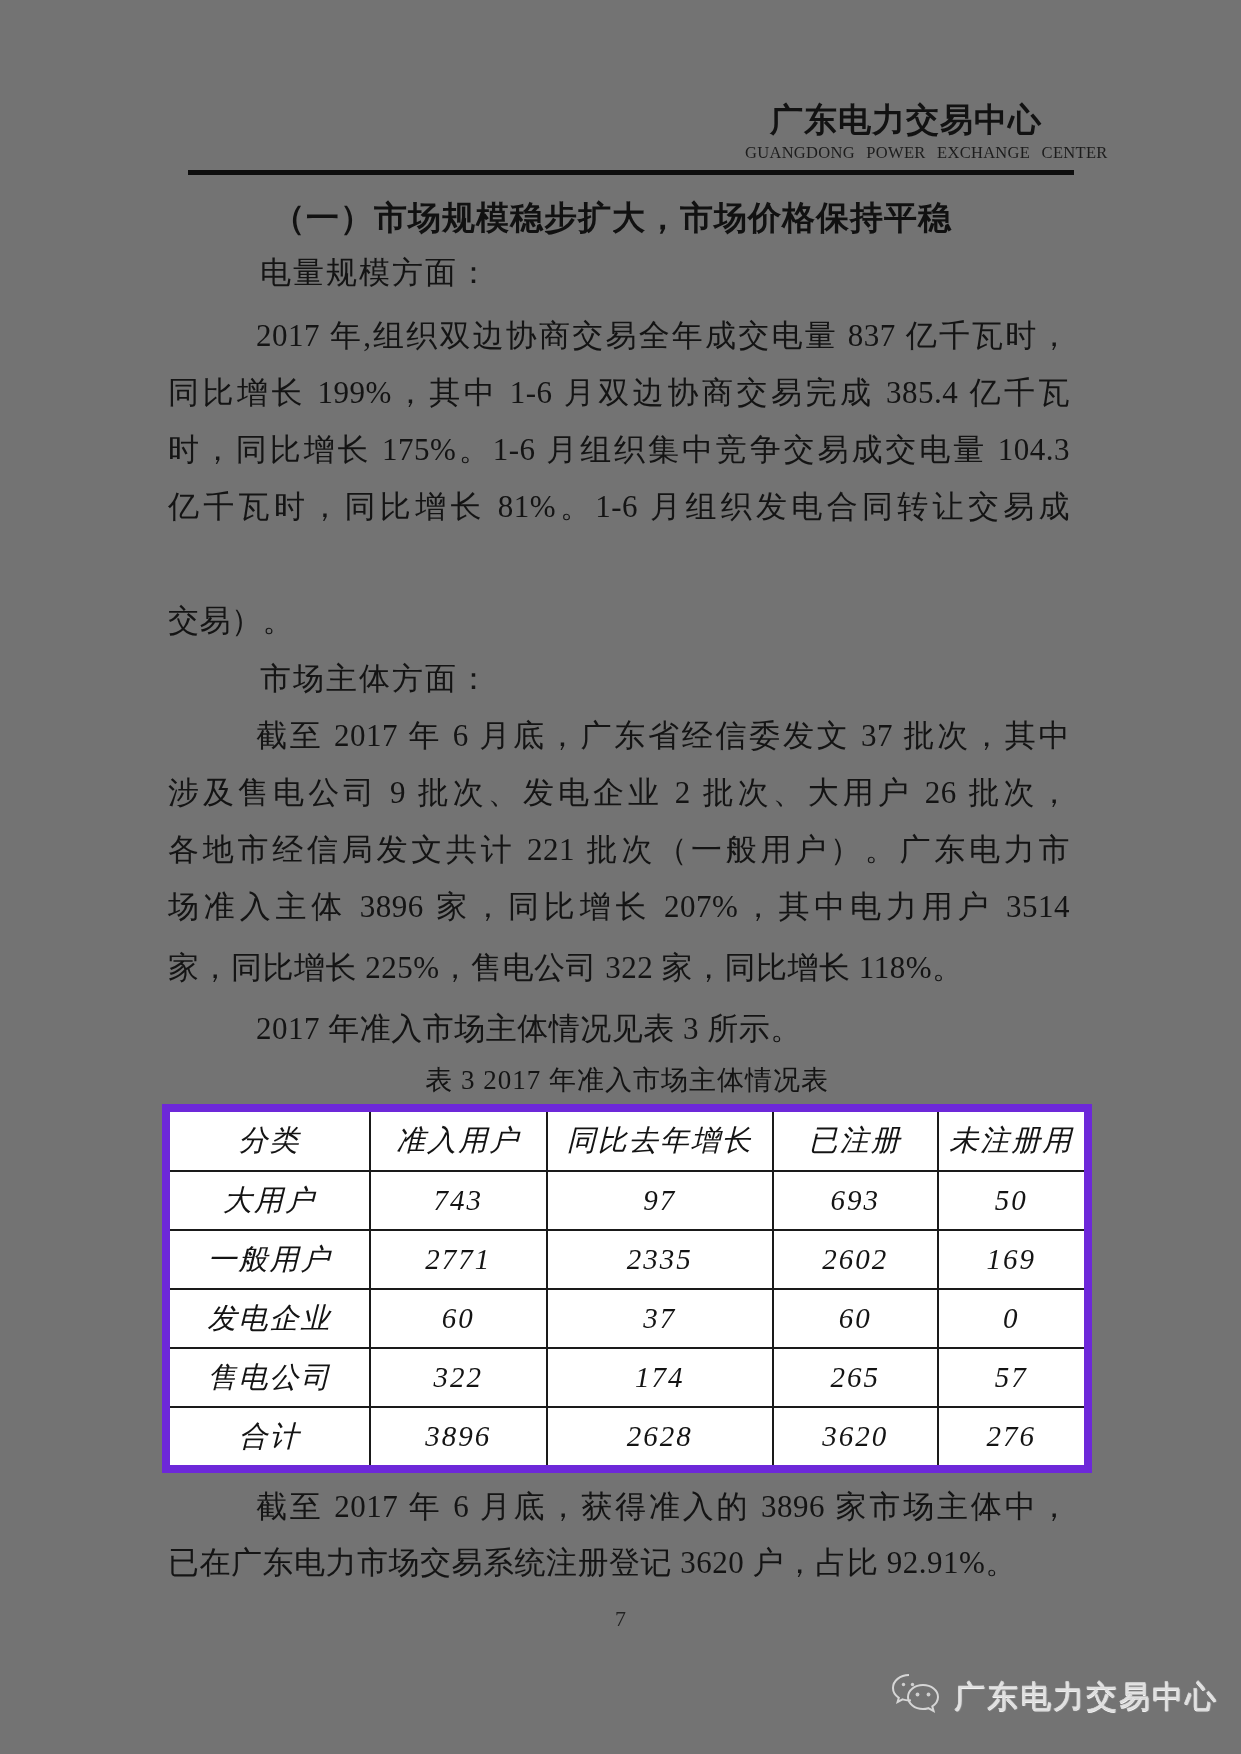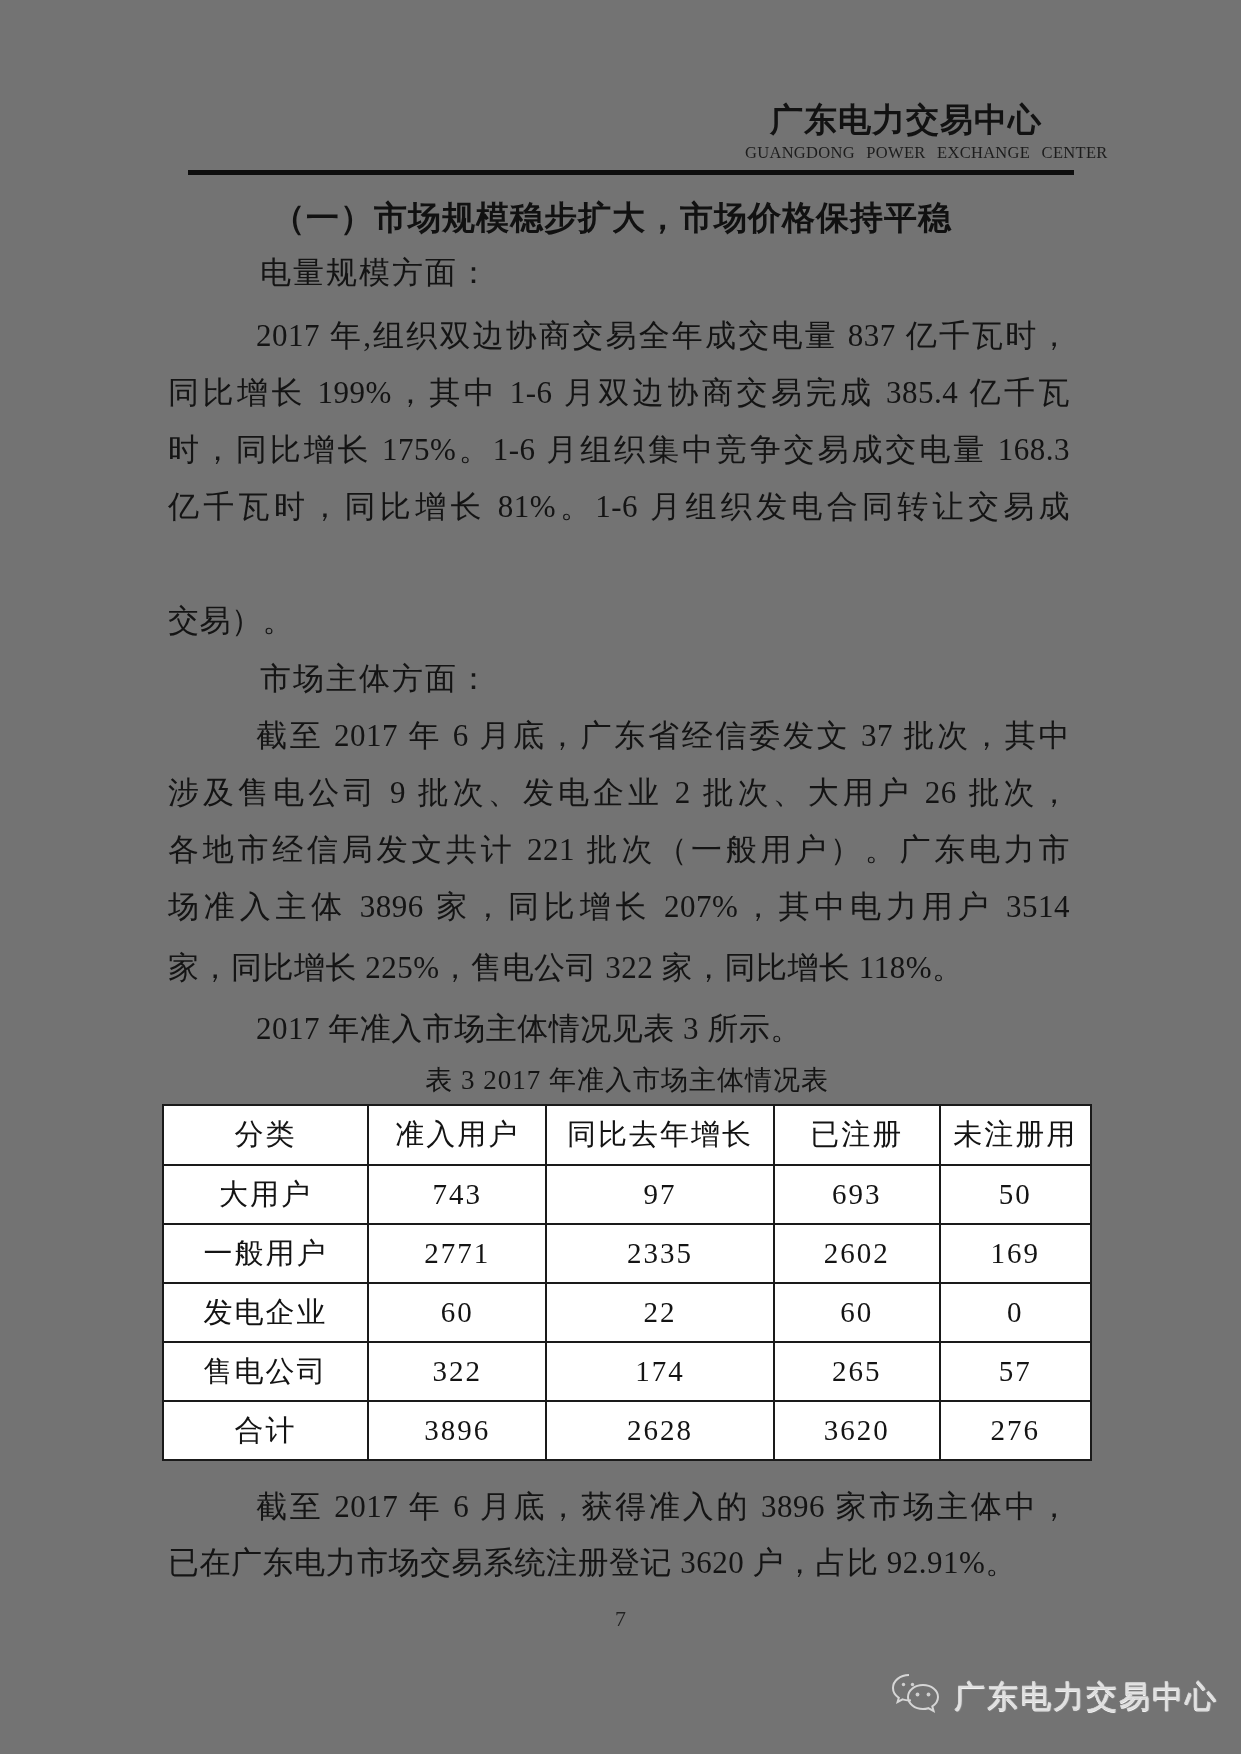--- a/index.html
+++ b/index.html
@@ -26,21 +26,21 @@
   .ind{text-indent:88px;}
   .lbl{text-indent:92px;letter-spacing:2px;}
 
   
   .tbl-caption{position:absolute;left:162px;top:1062px;width:930px;text-align:center;
                font-size:27px;color:#141414;letter-spacing:1px;}
   table.data{position:absolute;left:162px;top:1104px;width:930px;border-collapse:collapse;
              table-layout:fixed;background:#fff;}
   table.data th,table.data td{border:2px solid #1a1a1a;text-align:center;vertical-align:middle;
              font-weight:normal;font-size:29px;color:#141414;padding:0;letter-spacing:2px;}
-  table.data{border:1px solid #6d28d9;}
+  table.data{border:8px solid #6d28d9;font-style:italic;}
   table.data tr.hd th{height:58px;}
   table.data tr.rw td{height:57px;}
   .c0{width:22.1%;} .c1{width:19.2%;} .c2{width:24.5%;} .c3{width:17.9%;} .c4{width:16.3%;}
 
   
   .page-num{position:absolute;left:0;top:1606px;width:1241px;text-align:center;
             font-size:22px;color:#222;}
   .wm{position:absolute;left:889px;top:1671px;display:flex;align-items:center;gap:9px;}
   .wm-text{font-family:"Liberation Sans","DejaVu Sans",sans-serif;font-size:31px;letter-spacing:2px;
            color:#e3e3e3;text-shadow:0 1px 0 #ffffff,0 0 1px #c9c9c9,1px 1px 1px #d2d2d2;
@@ -57,21 +57,21 @@
     <div class="hdr-en">GUANGDONG  POWER  EXCHANGE  CENTER</div>
   </div>
   <div class="rule"></div>
 
   <h1 class="heading">（一）市场规模稳步扩大，市场价格保持平稳</h1>
 
   <div class="tl lbl" style="top:252px">电量规模方面：</div>
 
   <div class="tl jf ind" style="top:315px">2017 年,组织双边协商交易全年成交电量 837 亿千瓦时，</div>
   <div class="tl jf" style="top:372px">同比增长 199%，其中 1-6 月双边协商交易完成 385.4 亿千瓦</div>
-  <div class="tl jf" style="top:429px">时，同比增长 175%。1-6 月组织集中竞争交易成交电量 168.3</div>
+  <div class="tl jf" style="top:429px">时，同比增长 175%。1-6 月组织集中竞争交易成交电量 104.3</div>
   <div class="tl jf" style="top:486px">亿千瓦时，同比增长 81%。1-6 月组织发电合同转让交易成</div>
   <div class="tl lbl" style="top:658px">市场主体方面：</div>
 
   <div class="tl" style="top:600px">交易）。</div>
 
   <div class="tl jf ind" style="top:715px">截至 2017 年 6 月底，广东省经信委发文 37 批次，其中</div>
   <div class="tl jf" style="top:772px">涉及售电公司 9 批次、发电企业 2 批次、大用户 26 批次，</div>
   <div class="tl jf" style="top:829px">各地市经信局发文共计 221 批次（一般用户）。广东电力市</div>
   <div class="tl jf" style="top:886px">场准入主体 3896 家，同比增长 207%，其中电力用户 3514</div>
   <div class="tl" style="top:947px">家，同比增长 225%，售电公司 322 家，同比增长 118%。</div>
@@ -106,21 +106,21 @@
     <tr class="rw">
       <td>一般用户</td>
       <td>2771</td>
       <td>2335</td>
       <td>2602</td>
       <td>169</td>
     </tr>
     <tr class="rw">
       <td>发电企业</td>
       <td>60</td>
-      <td>22</td>
+      <td>37</td>
       <td>60</td>
       <td>0</td>
     </tr>
     <tr class="rw">
       <td>售电公司</td>
       <td>322</td>
       <td>174</td>
       <td>265</td>
       <td>57</td>
     </tr>

